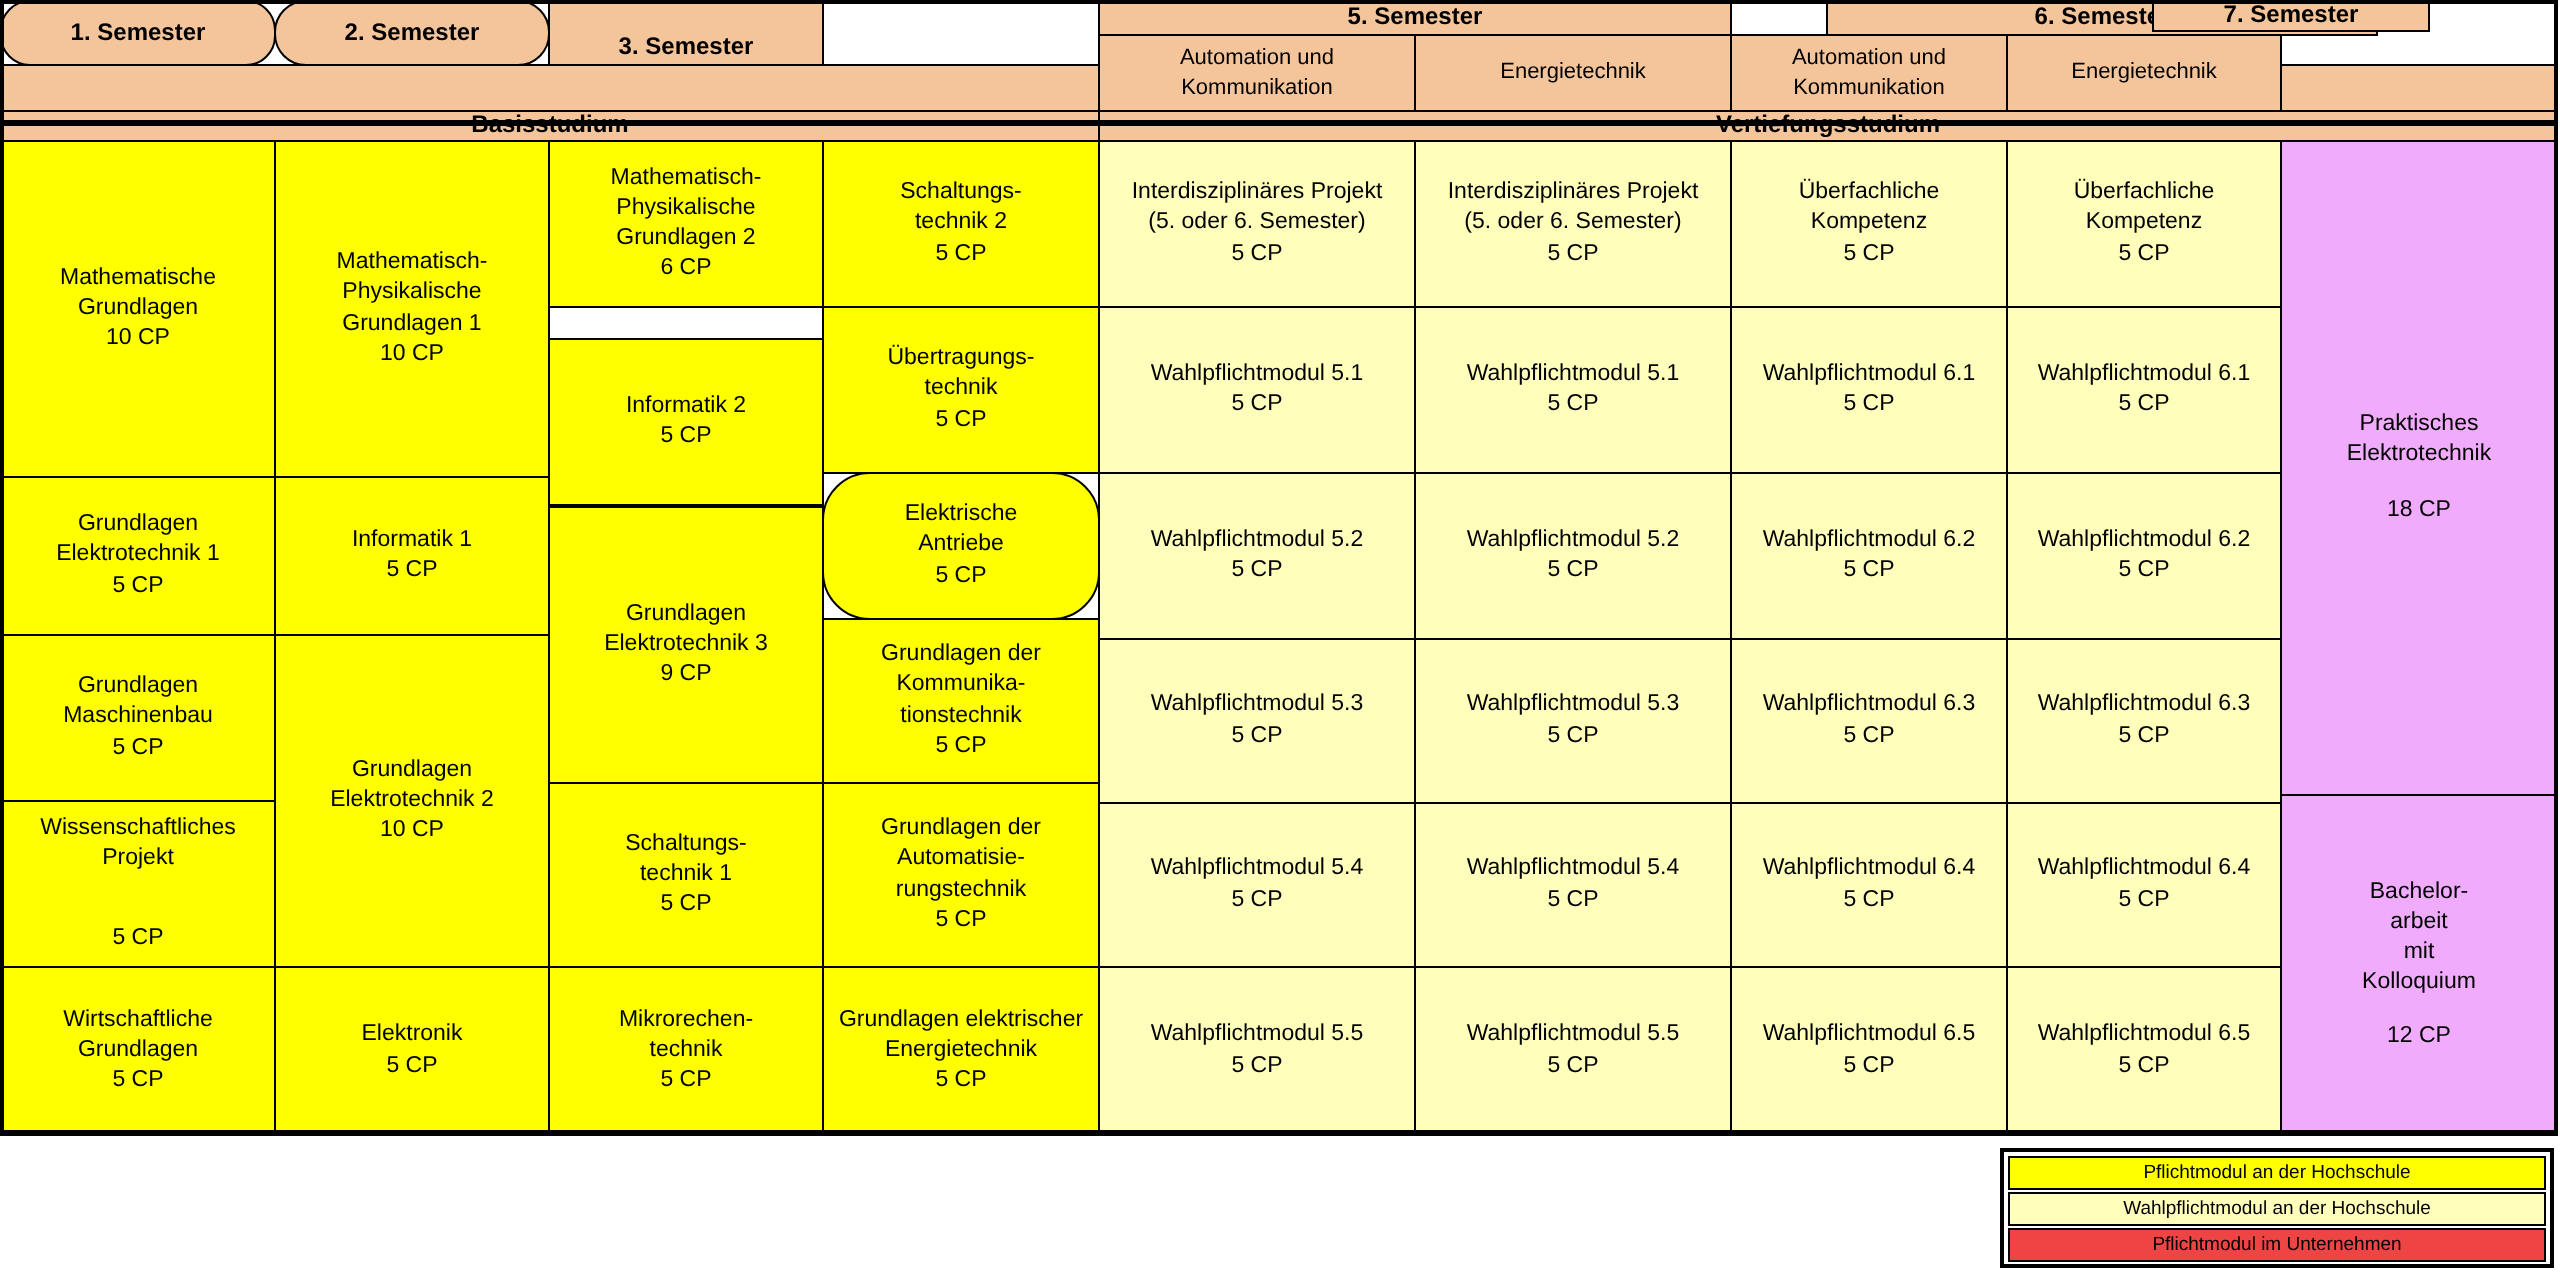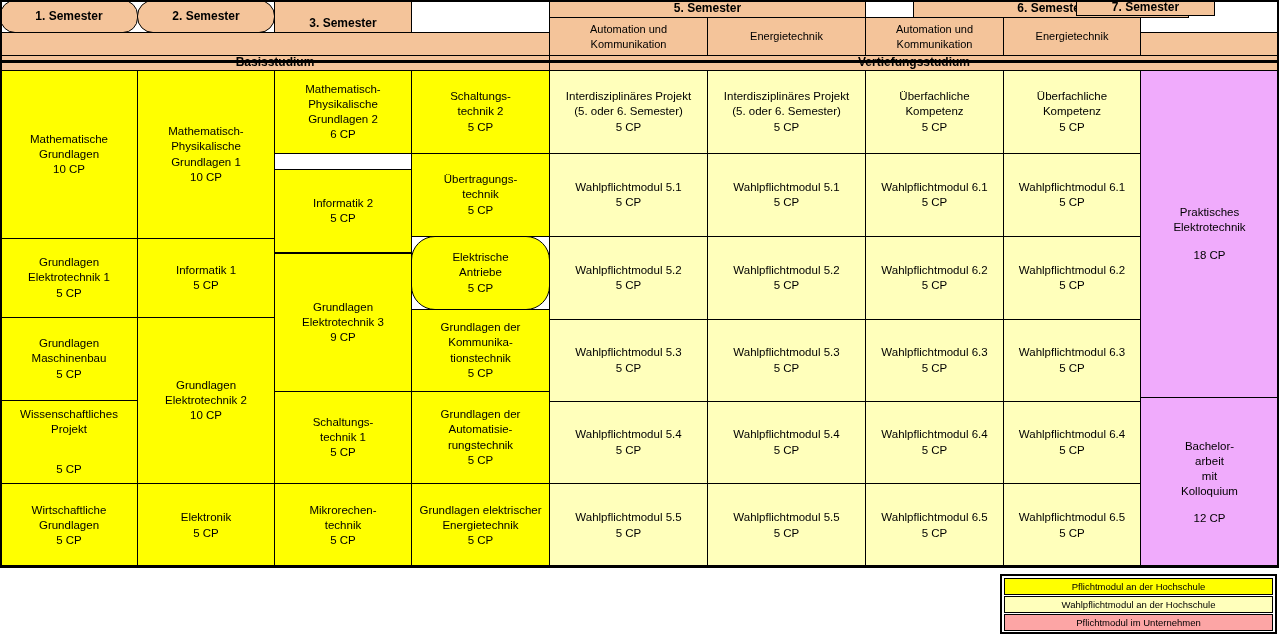--- a/index.html
+++ b/index.html
@@ -54,21 +54,21 @@
     height: 17px;
     margin: 1px 1px;
     display: flex;
     align-items: center;
     justify-content: center;
     font-size: 9.5px;
     border: 1px solid #000;
   }
   .leg-1 { background: #ffff00; }
   .leg-2 { background: #ffffbb; }
-  .leg-3 { background: #fca5a5; }
+  .leg-3 { background: #ef4444; }
 
   
   #body-frame {
     position: absolute;
     left: 0; top: 61px;
     width: 1279px; height: 506px;
     border: 2px solid #000;
     pointer-events: none;
   }
   #head-frame {

